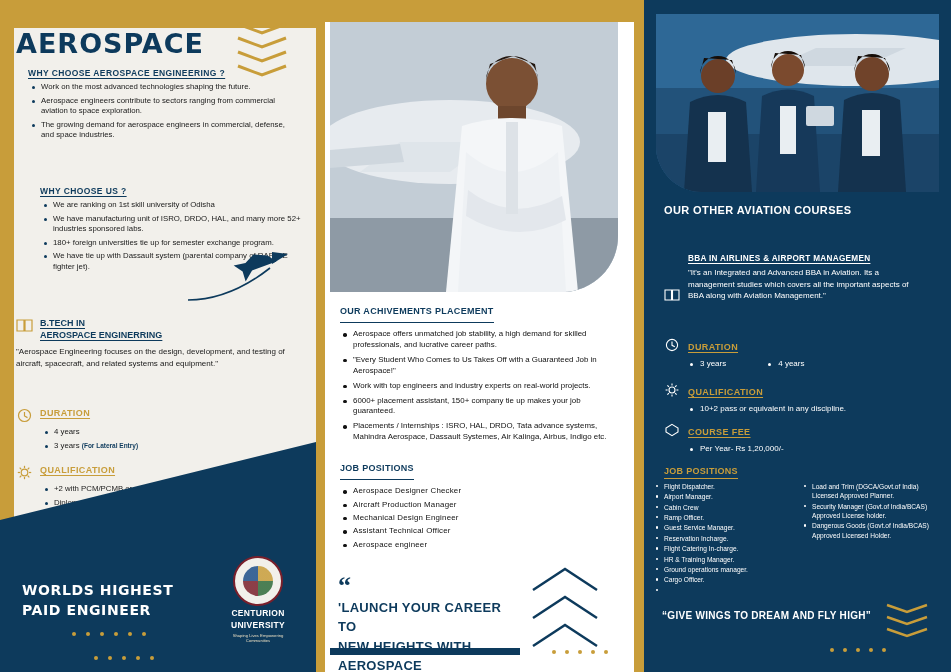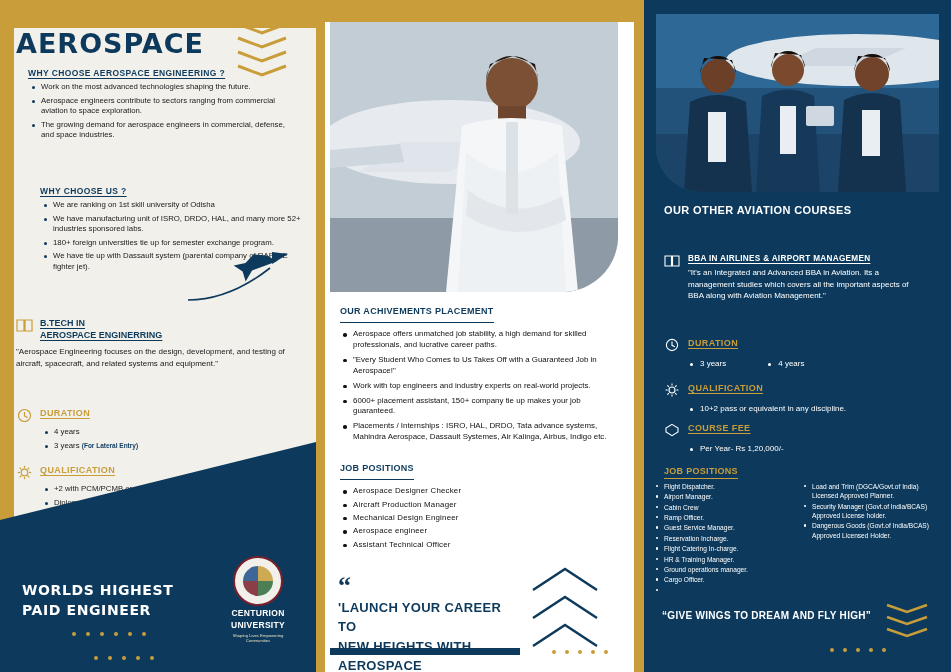--- a/index.html
+++ b/index.html
@@ -114,21 +114,21 @@
   .photo-right{
     position:absolute;left:22px;top:14px;width:283px;height:178px;
     border-radius:0 0 0 46px;overflow:hidden;
     background:linear-gradient(140deg,#1b4a73 0%, #2a5d85 40%, #12395a 100%);
   }
   .r-title{position:absolute;left:30px;top:204px;font-size:11px;font-weight:bold;color:#ffffff;letter-spacing:.4px;}
   .r-bba{position:absolute;left:30px;top:254px;width:258px;}
   .r-bba-h{font-size:8.2px;font-weight:bold;color:#ffffff;text-decoration:underline;text-underline-offset:2px;letter-spacing:.3px;}
   .r-bba-t{font-size:8px;color:#ffffff;line-height:1.45;margin-top:4px;}
   .r-icon{width:16px;height:14px;color:#ffffff;flex:0 0 16px;}
-  .r-row{display:flex;gap:8px;align-items:flex-start;}
+  .r-row{display:flex;gap:8px;align-items:flex-end;}
   .r-sec{position:absolute;left:30px;width:265px;}
   .r-lbl{font-size:9px;font-weight:bold;color:#c89d3a;letter-spacing:.4px;text-decoration:underline;text-underline-offset:2px;}
   .r-li{font-size:8px;color:#ffffff;line-height:1.4;position:relative;padding-left:10px;}
   .r-li:before{content:"";position:absolute;left:0;top:5px;width:3px;height:3px;border-radius:50%;background:#ffffff;}
   .r-jobs-h{position:absolute;left:30px;top:466px;font-size:9px;font-weight:bold;color:#c89d3a;letter-spacing:.3px;border-bottom:1.2px solid #c89d3a;padding-bottom:2px;}
   .r-jobs{position:absolute;left:22px;top:482px;width:282px;display:flex;gap:14px;}
   .r-col{flex:1;}
   .r-col div{font-size:6.6px;color:#ffffff;line-height:1.42;position:relative;padding-left:8px;margin-bottom:1px;}
   .r-col div:before{content:"";position:absolute;left:0;top:3px;width:2.4px;height:2.4px;border-radius:50%;background:#ffffff;}
   .r-foot{position:absolute;left:28px;top:610px;font-size:10px;font-weight:bold;color:#ffffff;letter-spacing:.3px;}
@@ -301,22 +301,22 @@
         <li>Work with top engineers and industry experts on real-world projects.</li>
         <li>6000+ placement assistant, 150+ company tie up makes your job guaranteed.</li>
         <li>Placements / Internships : ISRO, HAL, DRDO, Tata advance systems, Mahindra Aerospace, Dassault Systemes, Air Kalinga, Airbus, Indigo etc.</li>
       </ul>
 
       <div class="mid-h">JOB POSITIONS</div>
       <ul class="mid-list jobs-list">
         <li>Aerospace  Designer  Checker</li>
         <li>Aircraft  Production  Manager</li>
         <li>Mechanical  Design  Engineer</li>
+        <li>Assistant  Technical  Officer</li>
         <li>Aerospace engineer</li>
-        <li>Assistant  Technical  Officer</li>
       </ul>
     </div>
 
     <div class="quote-block">
       <div class="qmark">“</div>
       <div class="qtext">'LAUNCH YOUR CAREER TO</div>
       <div class="qtext" style="margin-top:0">NEW HEIGHTS WITH</div>
       <div class="qtext" style="margin-top:0">AEROSPACE ENGINEERING !'</div>
     </div>
     <div class="qbar"></div>

